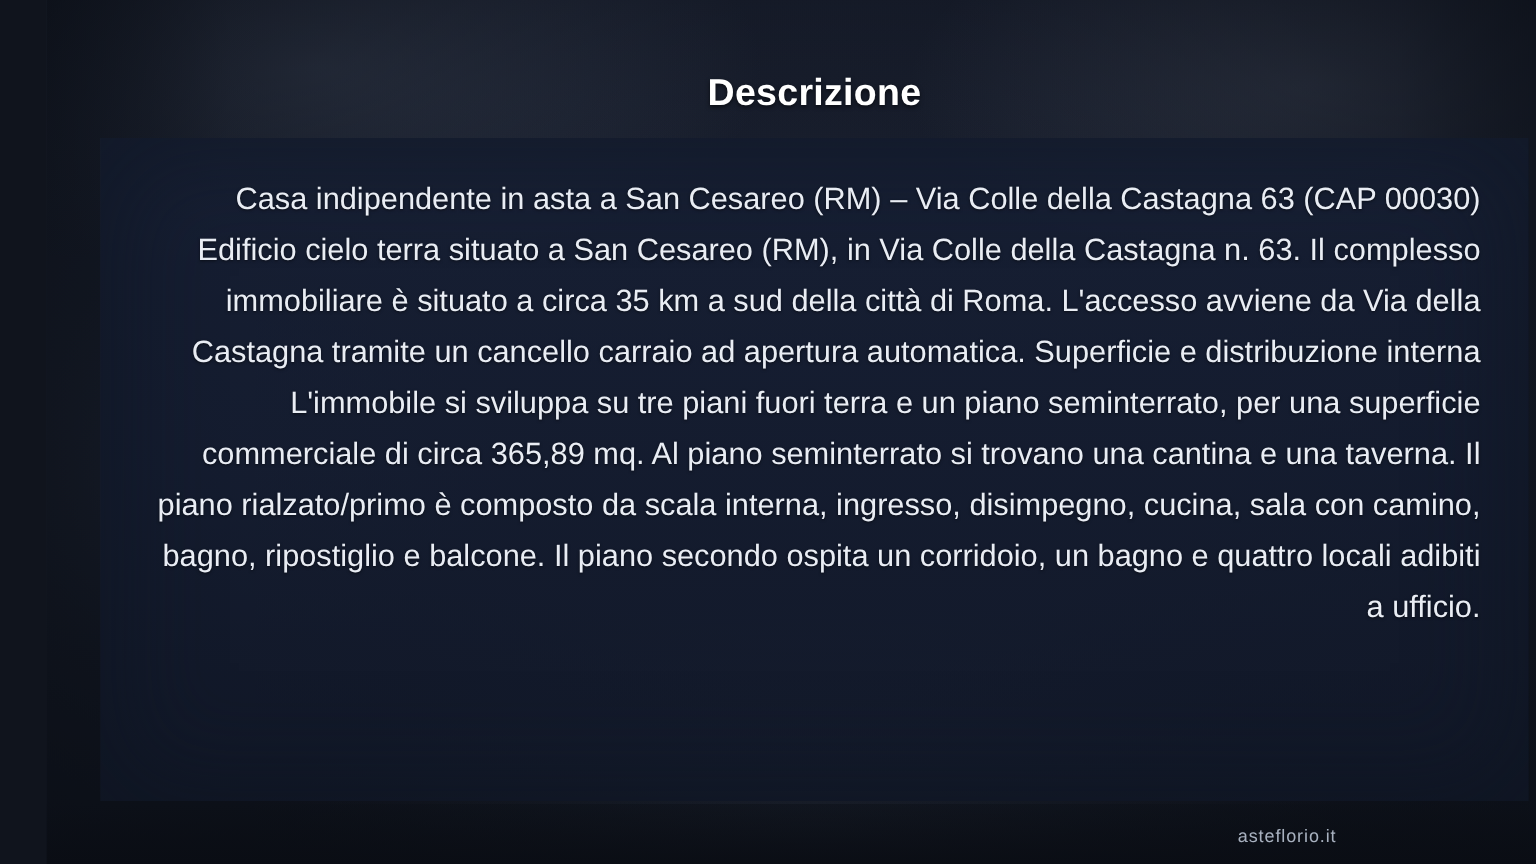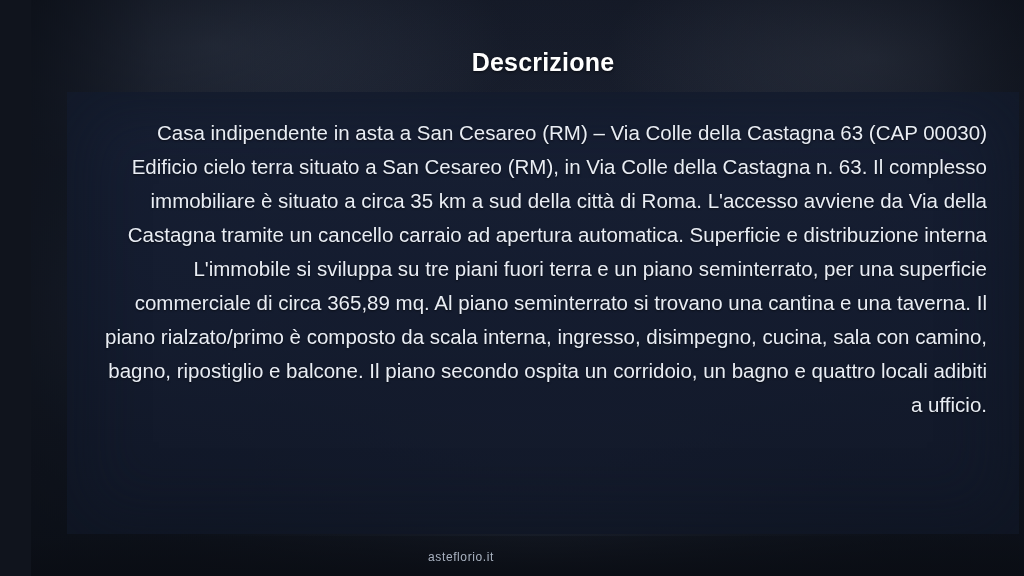--- a/index.html
+++ b/index.html
@@ -78,21 +78,21 @@
     line-height: 34px;
     text-align: right;
     text-shadow: 0 1px 2px rgba(0,0,0,0.55);
     white-space: pre-wrap;
   }
   .footer {
     position: absolute;
     left: 0;
     bottom: 12px;
     width: 860px;
-    text-align: center;
+    text-align: right;
     color: #b9c3d2;
     font-size: 12px;
     letter-spacing: 0.6px;
     opacity: 0.9;
   }
   .bottom-bar {
     position: absolute;
     left: 0;
     bottom: 0;
     width: 1024px;

